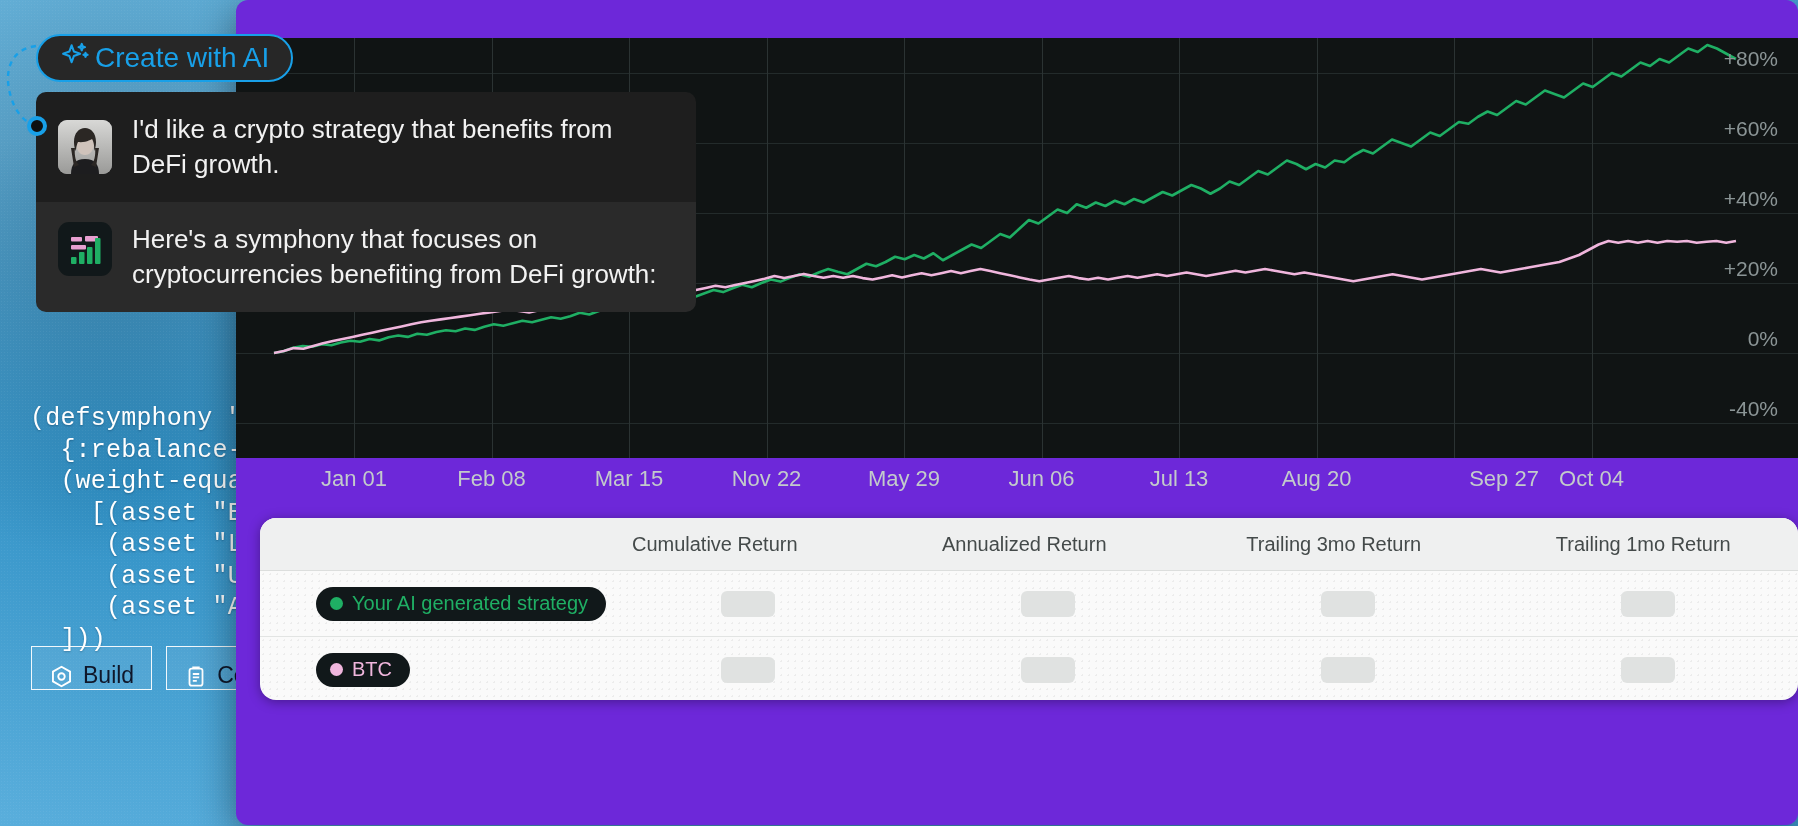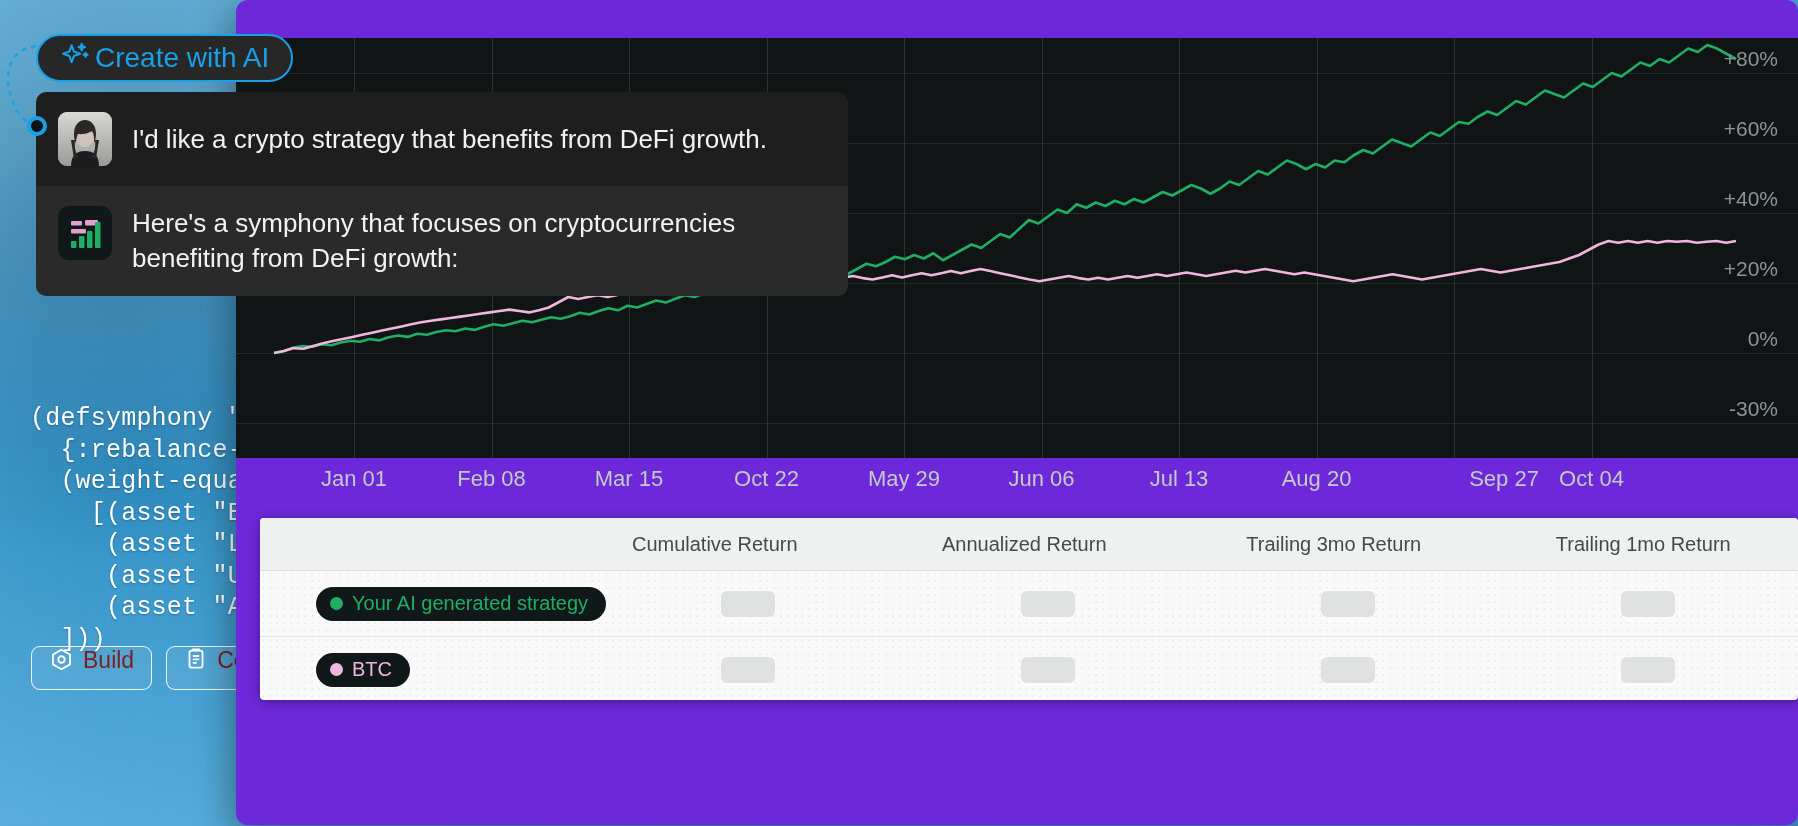--- a/index.html
+++ b/index.html
@@ -34,24 +34,24 @@
     position:absolute;left:30px;top:378px;
     font-family:"Liberation Mono","DejaVu Sans Mono",monospace;
     font-size:25px;line-height:31.5px;color:#fff;white-space:pre;
     letter-spacing:.2px;
     text-shadow:0 1px 2px rgba(0,40,70,.35);
   }
 
   
   #actions{position:absolute;left:31px;top:646px;display:flex;gap:14px;}
   .act-btn{
-    display:flex;align-items:flex-start;gap:9px;
+    display:flex;align-items:flex-end;gap:9px;
     height:42px;padding:0 17px;
     border:1.6px solid rgba(255,255,255,.92);
-    border-radius:9px;color:#7f1d1d;font-size:23px;
+    border-radius:0;color:#0f172a;font-size:23px;
     background:rgba(255,255,255,.07);
     white-space:nowrap;
   }
   .act-btn svg{display:block;}
 
   
   #panel{
     position:absolute;left:236px;top:0;width:1562px;height:825px;
     background:#6d28d9;
     border-radius:12px 12px 12px 12px;
@@ -73,21 +73,21 @@
   }
   .xlabel{
     position:absolute;top:466px;color:#c3cbcb;font-size:22px;
     transform:translateX(-50%);
   }
   #series{position:absolute;left:0;top:0;width:100%;height:100%;}
 
   
   #table{
     position:absolute;left:260px;top:518px;width:1538px;height:182px;
-    background:#fafafa;border-radius:4px;overflow:hidden;
+    background:#fafafa;border-radius:16px;overflow:hidden;
     box-shadow:0 2px 12px rgba(0,0,0,.35);
   }
   #thead{
     display:flex;height:52px;align-items:center;
     background:#eff0f0;border-bottom:1px solid #dcdedd;
   }
   .th-spacer{width:300px;flex:none;}
   .th{flex:1;text-align:center;color:#444a4a;font-size:20px;}
   .trow{
     display:flex;align-items:center;height:65px;
@@ -102,21 +102,21 @@
     background:#11181a;border-radius:17px;height:34px;padding:0 18px 0 14px;
     font-size:20px;white-space:nowrap;
   }
   .dot{width:13px;height:13px;border-radius:50%;display:inline-block;}
   .tcell{flex:1;display:flex;justify-content:center;}
   .skel{
     width:54px;height:26px;border-radius:6px;background:#e0e2e1;
   }
 
   
-  #bubbles{position:absolute;left:36px;top:92px;width:812px;}
+  #bubbles{position:absolute;left:36px;top:92px;width:660px;}
   .bubble{
     display:flex;align-items:flex-start;gap:20px;
     padding:20px 26px 20px 22px;box-sizing:border-box;
   }
   #bub-user{
     background:#1e1e1e;border-radius:10px 10px 0 0;min-height:92px;align-items:center;
   }
   #bub-ai{
     background:#2a2a2a;border-radius:0 0 10px 10px;min-height:96px;align-items:flex-start;
   }
@@ -201,28 +201,28 @@
       <svg id="series" viewBox="0 0 1562 420" preserveAspectRatio="none">
           <path d="M38.00 315.00 L47.56 313.25 L57.11 309.75 L66.67 308.00 L76.22 308.70 L85.78 306.25 L95.33 307.30 L104.89 304.50 L114.44 302.75 L124.00 303.80 L133.56 301.00 L143.11 302.40 L152.67 299.25 L162.22 297.50 L171.78 298.90 L181.33 295.75 L190.89 296.80 L200.44 294.00 L210.00 292.25 L219.56 293.30 L229.11 290.50 L238.67 291.90 L248.22 288.75 L257.78 286.30 L267.33 287.70 L276.89 285.25 L286.44 282.80 L296.00 284.20 L305.56 281.75 L315.11 279.30 L324.67 280.70 L334.22 278.25 L343.78 274.75 L353.33 276.50 L362.89 273.00 L372.44 270.20 L382.00 272.30 L391.56 267.75 L401.11 269.50 L410.67 266.00 L420.22 262.50 L429.78 264.60 L439.33 260.75 L448.89 257.25 L458.44 259.00 L468.00 255.50 L477.56 252.00 L487.11 254.10 L496.67 250.25 L506.22 246.75 L515.78 249.20 L525.33 245.00 L534.89 241.50 L544.44 243.60 L554.00 239.75 L563.56 236.25 L573.11 238.70 L582.67 234.50 L592.22 231.00 L601.78 233.80 L611.33 236.25 L620.89 231.00 L630.44 225.75 L640.00 228.20 L649.56 224.00 L659.11 218.75 L668.67 221.20 L678.22 217.00 L687.78 220.50 L697.33 215.25 L706.89 222.25 L716.44 217.00 L726.00 211.75 L735.56 206.50 L745.11 210.00 L754.67 203.00 L764.22 196.00 L773.78 199.50 L783.33 190.75 L792.89 182.00 L802.44 185.50 L812.00 178.50 L821.56 171.50 L831.11 175.00 L840.67 166.25 L850.22 169.75 L859.78 164.50 L869.33 168.00 L878.89 162.75 L888.44 166.25 L898.00 161.00 L907.56 164.50 L917.11 159.25 L926.67 154.00 L936.22 157.50 L945.78 152.25 L955.33 147.00 L964.89 150.50 L974.44 155.75 L984.00 150.50 L993.56 143.50 L1003.11 147.00 L1012.67 140.00 L1022.22 133.00 L1031.78 136.50 L1041.33 129.50 L1050.89 122.50 L1060.44 126.00 L1070.00 131.25 L1079.56 126.00 L1089.11 129.50 L1098.67 122.50 L1108.22 124.25 L1117.78 117.25 L1127.33 112.00 L1136.89 115.50 L1146.44 108.50 L1156.00 101.50 L1165.56 105.00 L1175.11 108.50 L1184.67 101.50 L1194.22 94.50 L1203.78 98.00 L1213.33 91.00 L1222.89 84.00 L1232.44 85.75 L1242.00 78.75 L1251.56 73.50 L1261.11 77.00 L1270.67 70.00 L1280.22 63.00 L1289.78 66.50 L1299.33 59.50 L1308.89 52.50 L1318.44 56.00 L1328.00 59.50 L1337.56 52.50 L1347.11 45.50 L1356.67 49.00 L1366.22 42.00 L1375.78 35.00 L1385.33 38.50 L1394.89 31.50 L1404.44 24.50 L1414.00 28.00 L1423.56 21.00 L1433.11 24.50 L1442.67 17.50 L1452.22 10.50 L1461.78 14.00 L1471.33 7.00 L1480.89 10.50 L1490.44 15.75 L1500.00 21.00" fill="none" stroke="#1faf64" stroke-width="2.6" stroke-linejoin="round" vector-effect="non-scaling-stroke"></path>
           <path d="M38.00 315.00 L47.81 312.90 L57.62 310.10 L67.44 310.80 L77.25 308.00 L87.06 305.20 L96.87 303.10 L106.68 301.00 L116.50 298.90 L126.31 296.80 L136.12 294.70 L145.93 292.60 L155.74 290.50 L165.56 288.40 L175.37 286.30 L185.18 284.20 L194.99 282.80 L204.81 281.40 L214.62 280.00 L224.43 278.60 L234.24 277.20 L244.05 275.80 L253.87 274.40 L263.68 273.00 L273.49 271.60 L283.30 273.00 L293.11 274.40 L302.93 272.30 L312.74 269.50 L322.55 264.25 L332.36 259.00 L342.17 261.10 L351.99 259.00 L361.80 257.25 L371.61 259.00 L381.42 256.90 L391.23 254.80 L401.05 256.20 L410.86 254.10 L420.67 252.00 L430.48 253.75 L440.30 252.00 L450.11 249.90 L459.92 252.00 L469.73 249.90 L479.54 247.80 L489.36 249.20 L499.17 247.10 L508.98 245.00 L518.79 242.90 L528.60 240.80 L538.42 238.00 L548.23 240.10 L558.04 238.00 L567.85 235.90 L577.66 238.00 L587.48 239.75 L597.29 238.00 L607.10 239.75 L616.91 238.00 L626.72 240.10 L636.54 241.50 L646.35 239.40 L656.16 237.30 L665.97 239.40 L675.79 237.30 L685.60 235.20 L695.41 237.30 L705.22 235.20 L715.03 233.10 L724.85 235.20 L734.66 233.10 L744.47 231.00 L754.28 233.10 L764.09 235.20 L773.91 237.30 L783.72 239.40 L793.53 241.50 L803.34 243.25 L813.15 241.50 L822.97 239.75 L832.78 238.00 L842.59 240.10 L852.40 241.50 L862.21 239.75 L872.03 241.50 L881.84 239.75 L891.65 238.00 L901.46 239.75 L911.28 238.00 L921.09 236.25 L930.90 238.00 L940.71 236.25 L950.52 234.50 L960.34 236.25 L970.15 238.00 L979.96 236.25 L989.77 234.50 L999.58 232.75 L1009.40 234.50 L1019.21 232.75 L1029.02 231.00 L1038.83 232.75 L1048.64 234.50 L1058.46 236.25 L1068.27 234.50 L1078.08 236.25 L1087.89 238.00 L1097.70 239.75 L1107.52 241.50 L1117.33 243.25 L1127.14 241.50 L1136.95 239.75 L1146.77 238.00 L1156.58 236.25 L1166.39 238.00 L1176.20 239.75 L1186.01 241.50 L1195.83 239.75 L1205.64 238.00 L1215.45 236.25 L1225.26 234.50 L1235.07 232.75 L1244.89 231.00 L1254.70 232.75 L1264.51 234.50 L1274.32 232.75 L1284.13 231.00 L1293.95 229.25 L1303.76 227.50 L1313.57 225.75 L1323.38 224.00 L1333.19 220.50 L1343.01 217.00 L1352.82 211.75 L1362.63 206.50 L1372.44 203.00 L1382.26 204.75 L1392.07 203.00 L1401.88 204.75 L1411.69 203.00 L1421.50 204.75 L1431.32 203.00 L1441.13 203.70 L1450.94 203.00 L1460.75 204.75 L1470.56 203.70 L1480.38 203.00 L1490.19 204.75 L1500.00 203.00" fill="none" stroke="#f0b6dd" stroke-width="2.6" stroke-linejoin="round" vector-effect="non-scaling-stroke"></path>
         </svg>
       <div id="ylabels">
           <div class="ylabel" style="top: 35px;">+80%</div>
           <div class="ylabel" style="top: 105px;">+60%</div>
           <div class="ylabel" style="top: 175px;">+40%</div>
           <div class="ylabel" style="top: 245px;">+20%</div>
           <div class="ylabel" style="top: 315px;">0%</div>
-          <div class="ylabel" style="top: 385px;">-30%</div>
+          <div class="ylabel" style="top: 385px;">-40%</div>
         </div>
     </div>
     <div id="xlabels">
         <div class="xlabel" style="left: 118px;">Jan 01</div>
         <div class="xlabel" style="left: 255.5px;">Feb 08</div>
         <div class="xlabel" style="left: 393px;">Mar 15</div>
-        <div class="xlabel" style="left: 530.5px;">Oct 22</div>
+        <div class="xlabel" style="left: 530.5px;">Nov 22</div>
         <div class="xlabel" style="left: 668px;">May 29</div>
         <div class="xlabel" style="left: 805.5px;">Jun 06</div>
         <div class="xlabel" style="left: 943px;">Jul 13</div>
         <div class="xlabel" style="left: 1080.5px;">Aug 20</div>
         <div class="xlabel" style="left: 1268px;">Sep 27</div>
         <div class="xlabel" style="left: 1355.5px;">Oct 04</div>
       </div>
   </div>
 </div>
 

